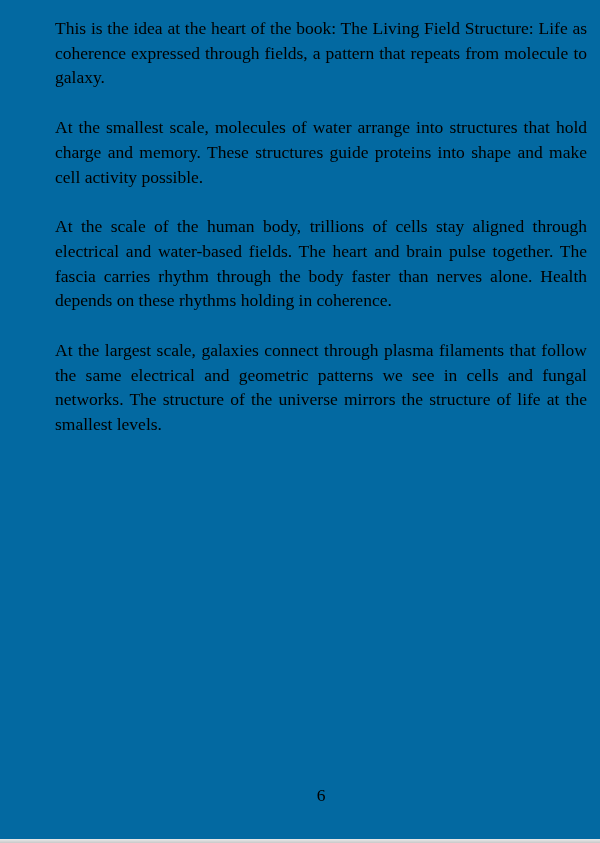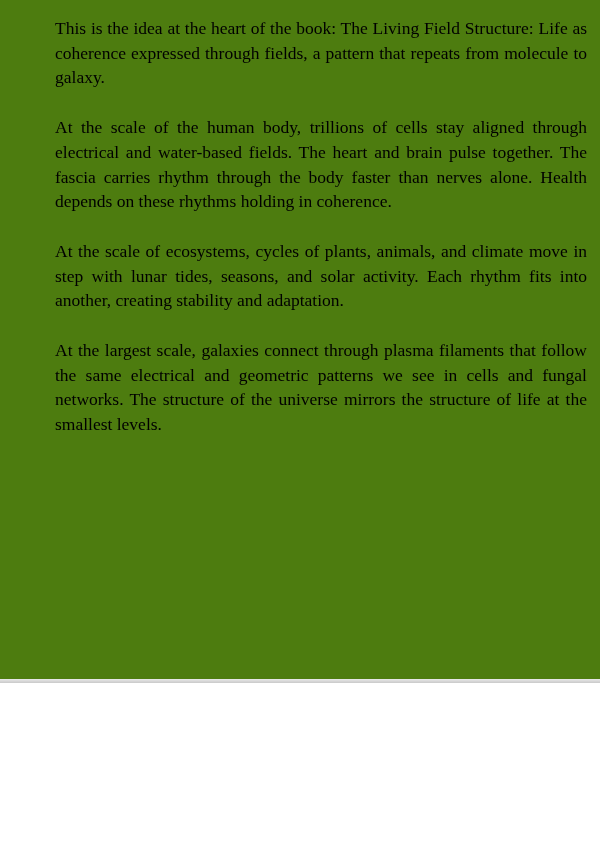--- a/index.html
+++ b/index.html
@@ -3,22 +3,22 @@
 <meta charset="utf-8">
 <style>
   html, body {
     margin: 0;
     padding: 0;
     background: #ffffff;
   }
   .page {
     position: relative;
     width: 600px;
-    height: 683px;
-    background: #4d7c0f;
+    height: 843px;
+    background: #0369a1;
     font-family: "Liberation Serif", serif;
     color: #000000;
     overflow: hidden;
     box-sizing: border-box;
   }
   .text-block {
     position: absolute;
     top: 16px;
     left: 55px;
     right: 13px;
@@ -50,19 +50,19 @@
     height: 4px;
     background: linear-gradient(to bottom, #e9e9e9, #c9c9c9);
   }
 </style>
 </head>
 <body>
 
 <div class="page">
   <div class="text-block">
     <p>This is the idea at the heart of the book: The Living Field Structure: Life as coherence expressed through fields, a pattern that repeats from molecule to galaxy.</p>
+    <p>At the smallest scale, molecules of water arrange into structures that hold charge and memory. These structures guide proteins into shape and make cell activity possible.</p>
     <p>At the scale of the human body, trillions of cells stay aligned through electrical and water-based fields. The heart and brain pulse together. The fascia carries rhythm through the body faster than nerves alone. Health depends on these rhythms holding in coherence.</p>
-    <p>At the scale of ecosystems, cycles of plants, animals, and climate move in step with lunar tides, seasons, and solar activity. Each rhythm fits into another, creating stability and adaptation.</p>
     <p>At the largest scale, galaxies connect through plasma filaments that follow the same electrical and geometric patterns we see in cells and fungal networks. The structure of the universe mirrors the structure of life at the smallest levels.</p>
   </div>
   <div class="page-number">6</div>
   <div class="page-bottom-edge"></div>
 </div>
 
 </body></html>

